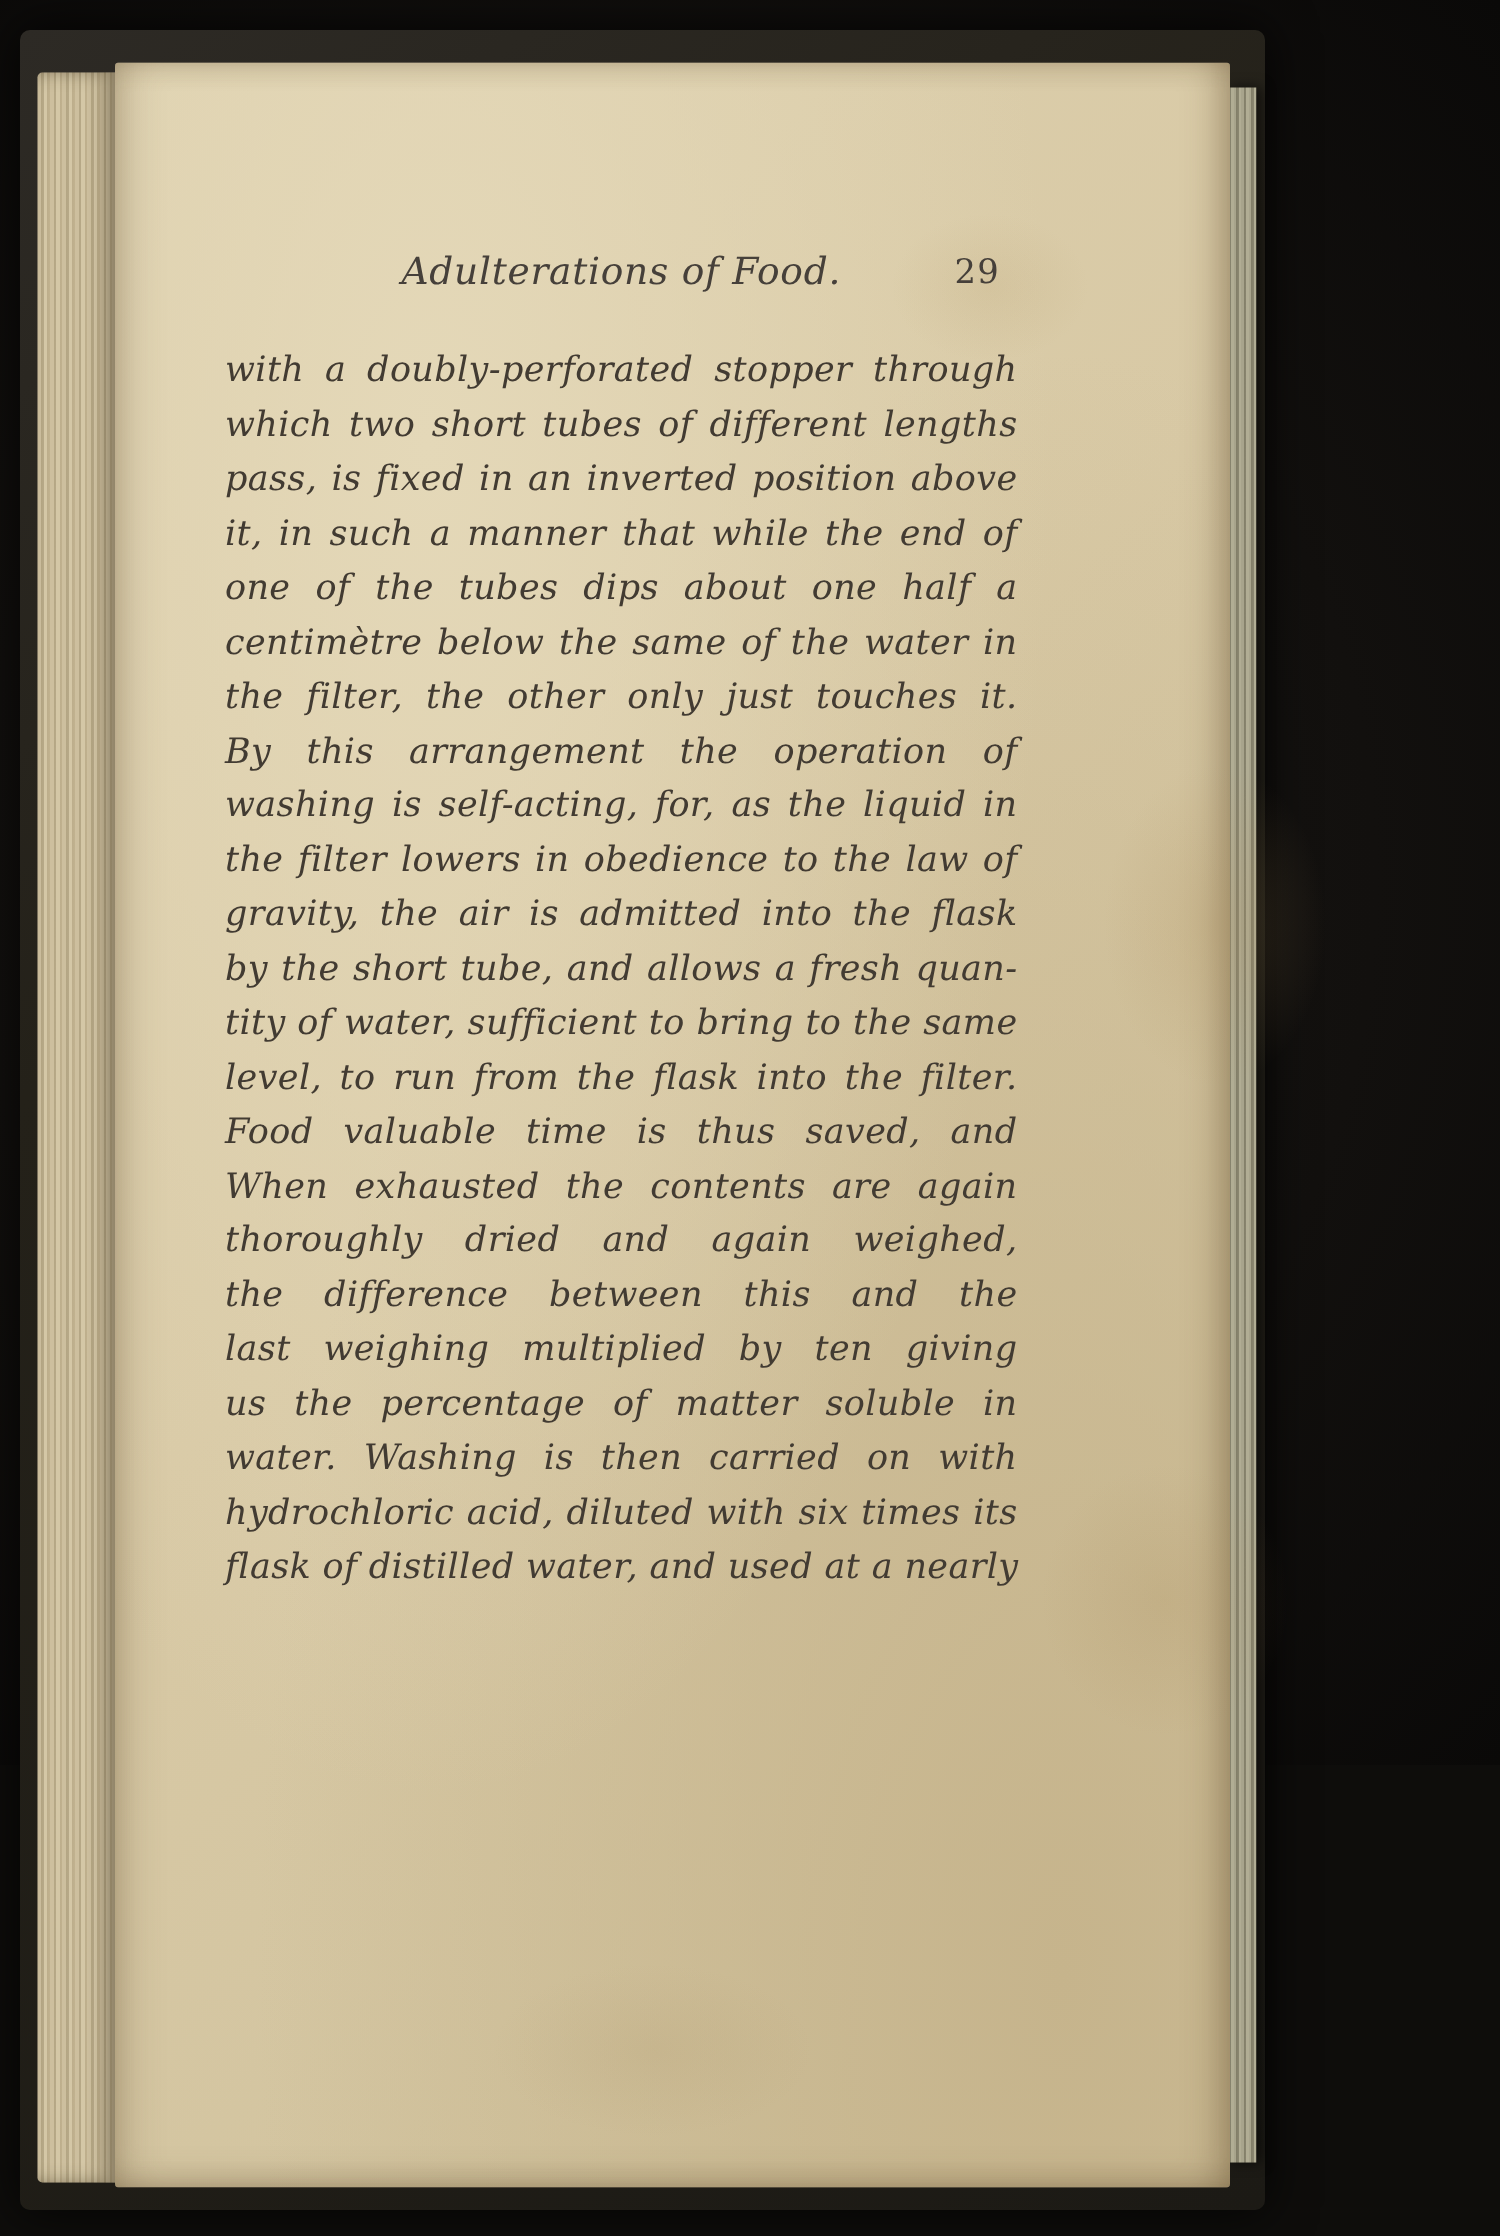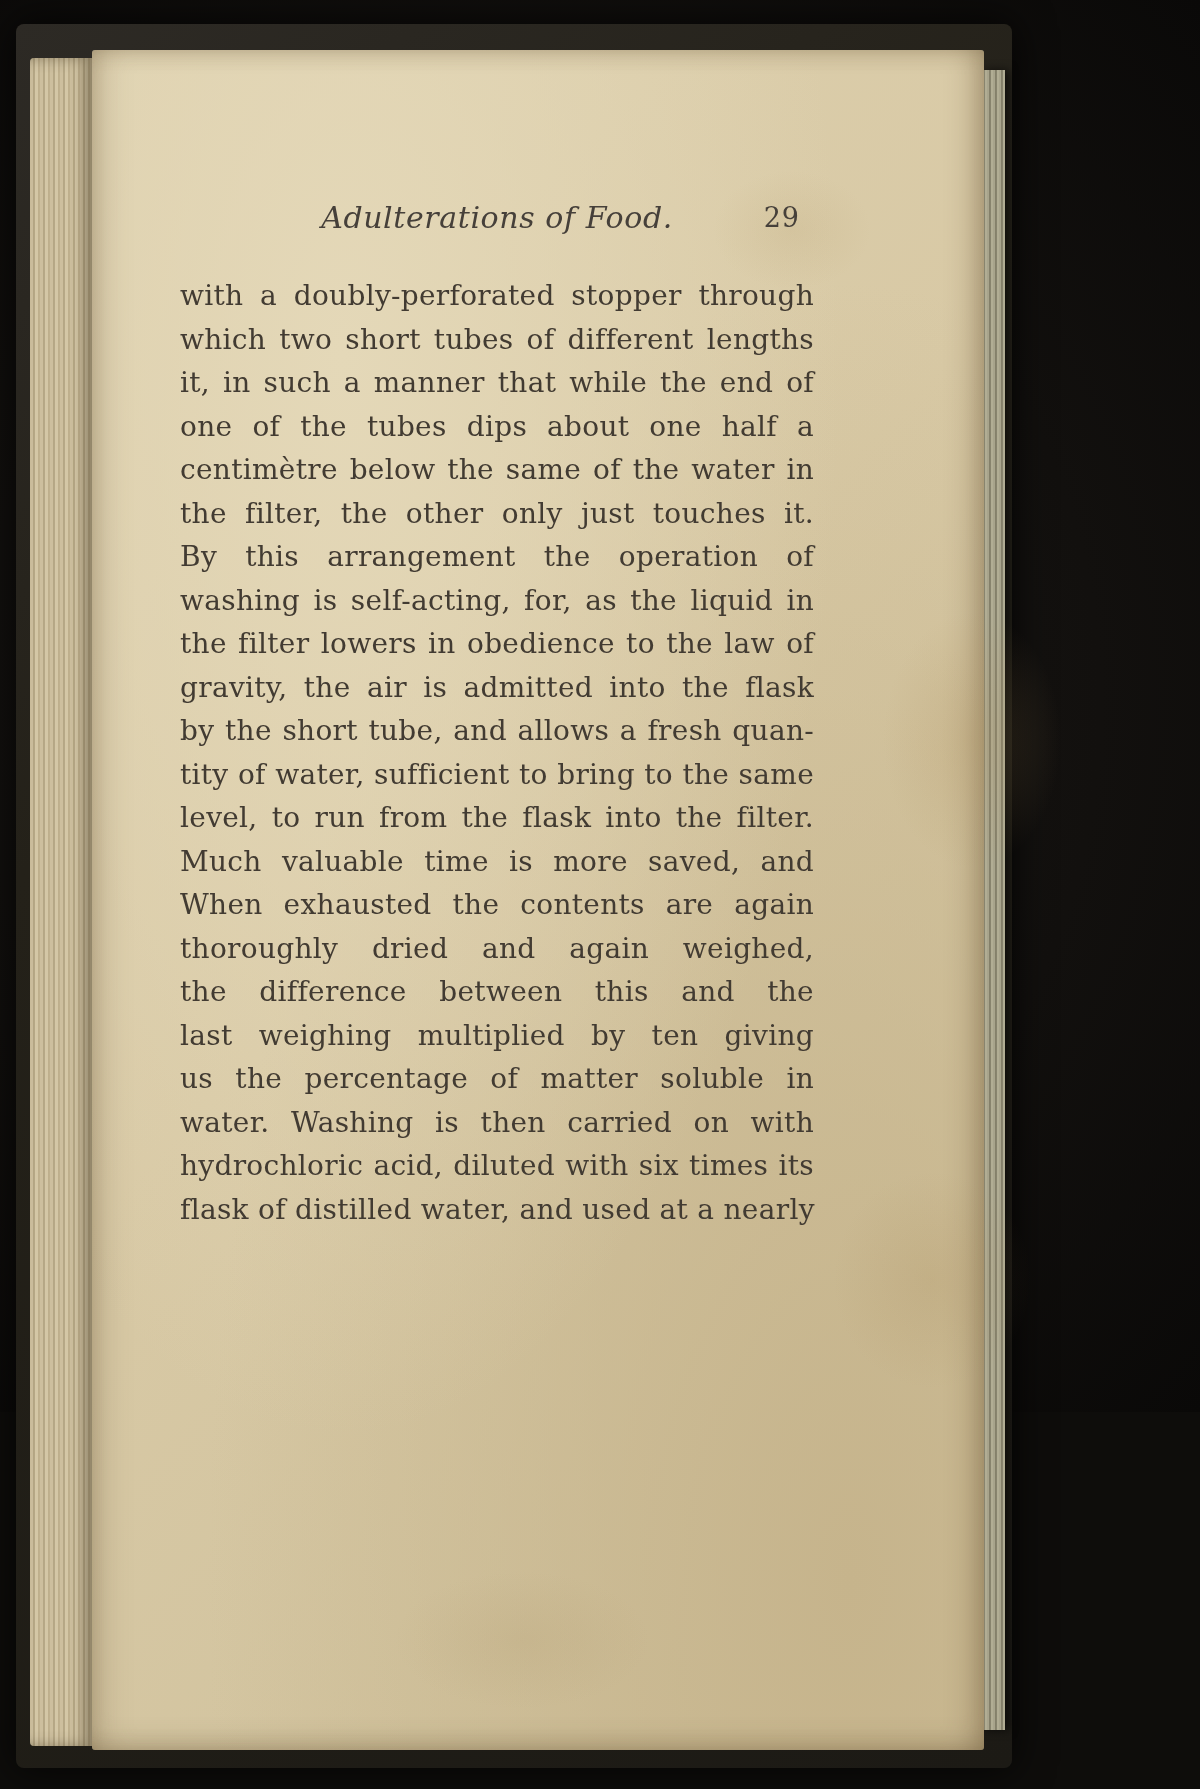--- a/index.html
+++ b/index.html
@@ -124,20 +124,21 @@
     letter-spacing: 0.3px;
     color: #423b32;
   }
   .line {
     height: 43.5px;
     line-height: 43.5px;
     text-align: justify;
     text-align-last: justify;
     white-space: nowrap;
     overflow: visible;
+    font-style: italic;
   }
 </style>
 </head>
 <body>
 
 <div class="scan">
   <div class="cover"></div>
   <div class="edges-left"></div>
   <div class="edges-right"></div>
 
@@ -149,32 +150,33 @@
 
     <div class="content">
       <div class="header">
         <div class="running-title">Adulterations of Food.</div>
         <div class="page-number">29</div>
       </div>
 
       <div class="text-block">
         <div class="line">with a doubly-perforated stopper through</div>
         <div class="line">which two short tubes of different lengths</div>
+        <div class="line">pass, is fixed in an inverted position above</div>
         <div class="line">it, in such a manner that while the end of</div>
         <div class="line">one of the tubes dips about one half a</div>
         <div class="line">centimètre below the same of the water in</div>
         <div class="line">the filter, the other only just touches it.</div>
         <div class="line">By this arrangement the operation of</div>
         <div class="line">washing is self-acting, for, as the liquid in</div>
         <div class="line">the filter lowers in obedience to the law of</div>
         <div class="line">gravity, the air is admitted into the flask</div>
         <div class="line">by the short tube, and allows a fresh quan-</div>
         <div class="line">tity of water, sufficient to bring to the same</div>
         <div class="line">level, to run from the flask into the filter.</div>
-        <div class="line">Much valuable time is more saved, and</div>
+        <div class="line">Food valuable time is thus saved, and</div>
         <div class="line">When exhausted the contents are again</div>
         <div class="line">thoroughly dried and again weighed,</div>
         <div class="line">the difference between this and the</div>
         <div class="line">last weighing multiplied by ten giving</div>
         <div class="line">us the percentage of matter soluble in</div>
         <div class="line">water. Washing is then carried on with</div>
         <div class="line">hydrochloric acid, diluted with six times its</div>
         <div class="line">flask of distilled water, and used at a nearly</div>
       </div>
     </div>

